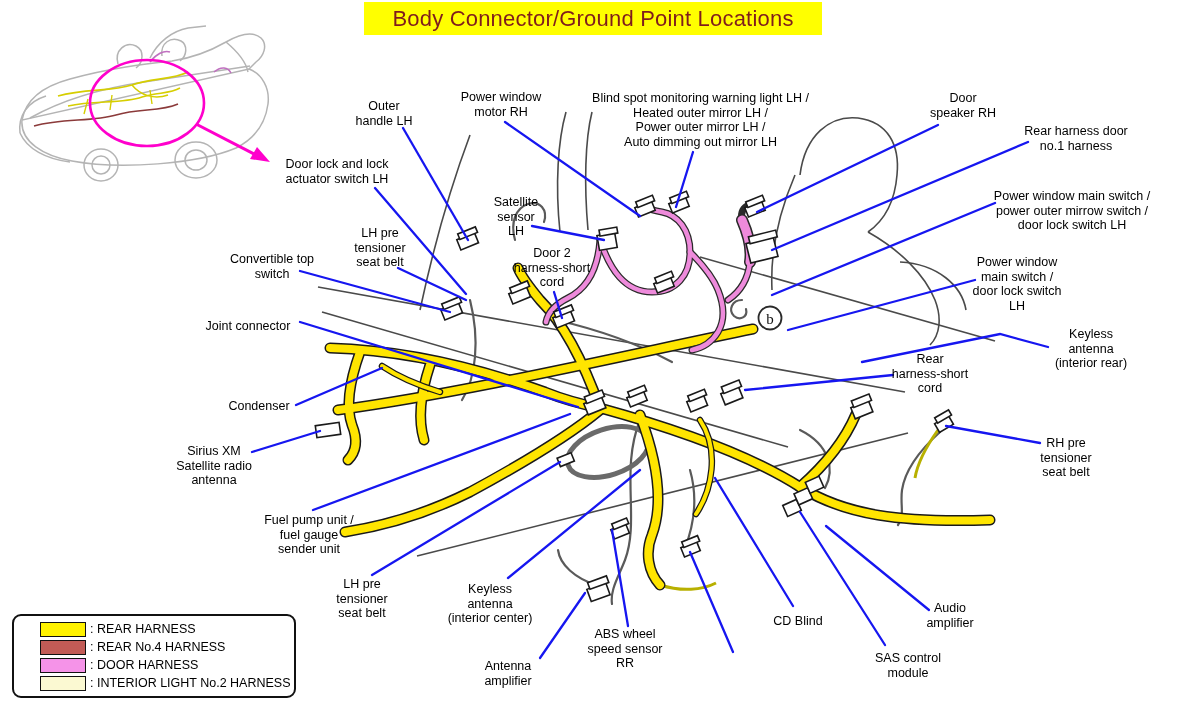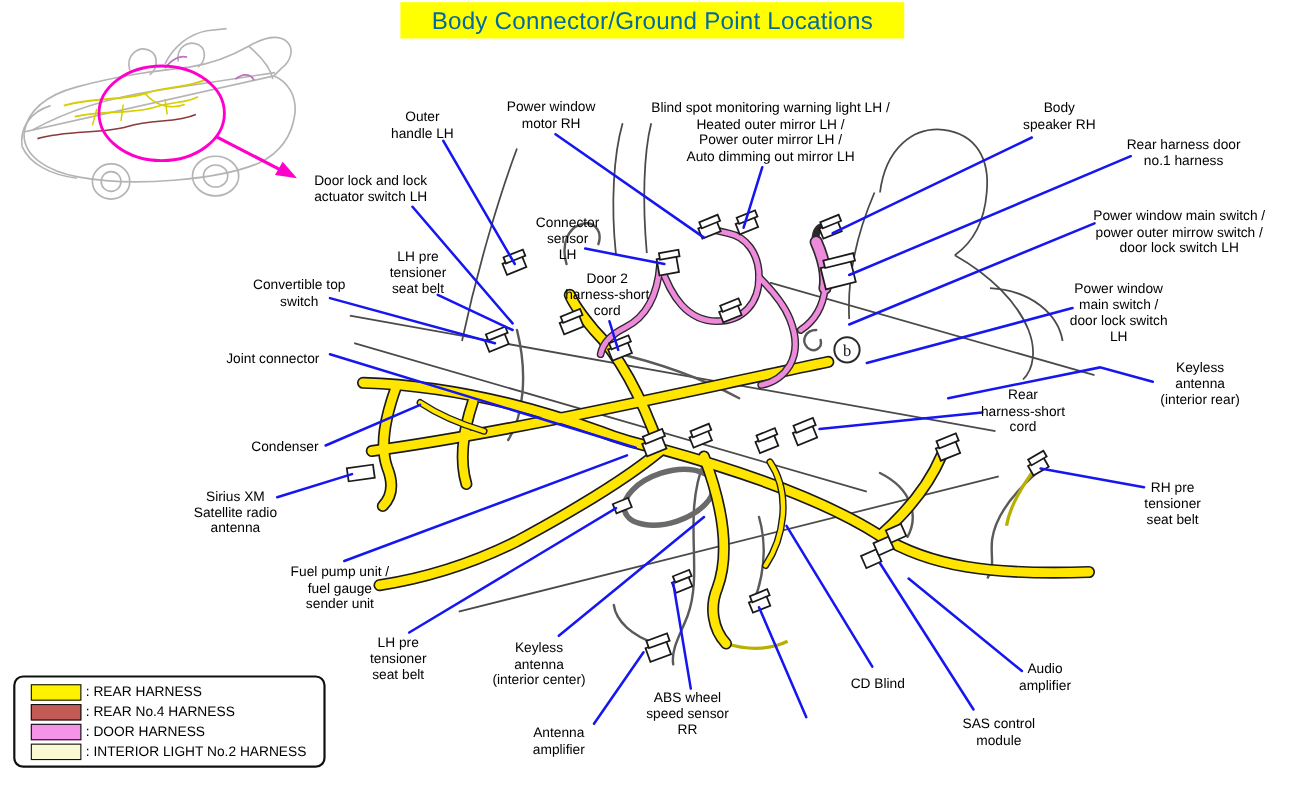--- a/index.html
+++ b/index.html
@@ -3,21 +3,21 @@
 <meta charset="utf-8">
 <style>
   html,body{margin:0;padding:0;background:#ffffff;}
   #canvas{
     position:relative;width:1182px;height:715px;background:#ffffff;
     font-family:"Liberation Sans", sans-serif;overflow:hidden;
   }
   #title-banner{
     position:absolute;left:364px;top:2px;width:458px;height:33px;
     background:#FFFF00;display:flex;align-items:center;justify-content:center;
-    color:#0369a1;font-size:22px;letter-spacing:0.2px;
+    color:#7f1d1d;font-size:22px;letter-spacing:0.2px;
   }
   .label{
     position:absolute;color:#000;font-size:12.5px;line-height:14.5px;
     text-align:center;white-space:pre-line;
   }
   svg{position:absolute;left:0;top:0;}
   .leader{stroke:#1616F0;stroke-width:2.3;stroke-linecap:round;fill:none;}
   .gray{stroke:#4a4a4a;stroke-width:1.6;fill:none;}
   .grayw{stroke:#5a5a5a;stroke-width:2.2;fill:none;stroke-linecap:round;}
   .car{stroke:#b4b4b4;stroke-width:1.5;fill:none;}
@@ -27,21 +27,21 @@
   .yft{stroke:#FFE500;stroke-width:4;fill:none;stroke-linecap:round;}
   .pb{stroke:#2a2a2a;stroke-width:7;fill:none;stroke-linecap:round;}
   .pf{stroke:#EE8ADB;stroke-width:4.5;fill:none;stroke-linecap:round;}
   .pbw{stroke:#2a2a2a;stroke-width:12;fill:none;stroke-linecap:round;}
   .pfw{stroke:#EE8ADB;stroke-width:9;fill:none;stroke-linecap:round;}
   .conn{fill:#ffffff;stroke:#1a1a1a;stroke-width:1.6;}
   .mag{stroke:#FF00CC;fill:none;}
   #legend-box{
     position:absolute;left:12px;top:614px;width:284px;height:84px;
     border:2.5px solid #111;border-radius:9px;background:#fff;
-    display:flex;flex-direction:column;justify-content:center;gap:3px;padding:2px 4px;
+    display:flex;flex-direction:column;justify-content:center;gap:3px;padding:2px 16px;
     box-sizing:border-box;
   }
   .legend-row{display:flex;align-items:center;margin-left:10px;}
   .swatch{width:44px;height:13px;border:1.6px solid #111;margin-right:4px;flex:none;}
   .sw-0{background:#FFF200;}
   .sw-1{background:#C25B56;}
   .sw-2{background:#F593E8;}
   .sw-3{background:#FBF9D2;}
   .legend-row span{font-size:12.5px;color:#000;white-space:nowrap;}
 </style>
@@ -272,30 +272,30 @@
   </svg>
 
   <div class="label" style="left:334px;top:99px;width:100px">Outer
 handle LH</div>
   <div class="label" style="left:441px;top:90px;width:120px">Power window
 motor RH</div>
   <div class="label" style="left:583px;top:91px;width:235px">Blind spot monitoring warning light LH /
 Heated outer mirror LH /
 Power outer mirror LH /
 Auto dimming out mirror LH</div>
-  <div class="label" style="left:913px;top:91px;width:100px">Body
+  <div class="label" style="left:913px;top:91px;width:100px">Door
 speaker RH</div>
   <div class="label" style="left:1006px;top:124px;width:140px">Rear harness door
 no.1 harness</div>
   <div class="label" style="left:267px;top:157px;width:140px">Door lock and lock
 actuator switch LH</div>
   <div class="label" style="left:972px;top:189px;width:200px">Power window main switch /
 power outer mirrow switch /
 door lock switch LH</div>
-  <div class="label" style="left:476px;top:195px;width:80px">Connector
+  <div class="label" style="left:476px;top:195px;width:80px">Satellite
 sensor
 LH</div>
   <div class="label" style="left:340px;top:226px;width:80px">LH pre
 tensioner
 seat belt</div>
   <div class="label" style="left:497px;top:246px;width:110px">Door 2
 harness-short
 cord</div>
   <div class="label" style="left:212px;top:252px;width:120px">Convertible top
 switch</div>

